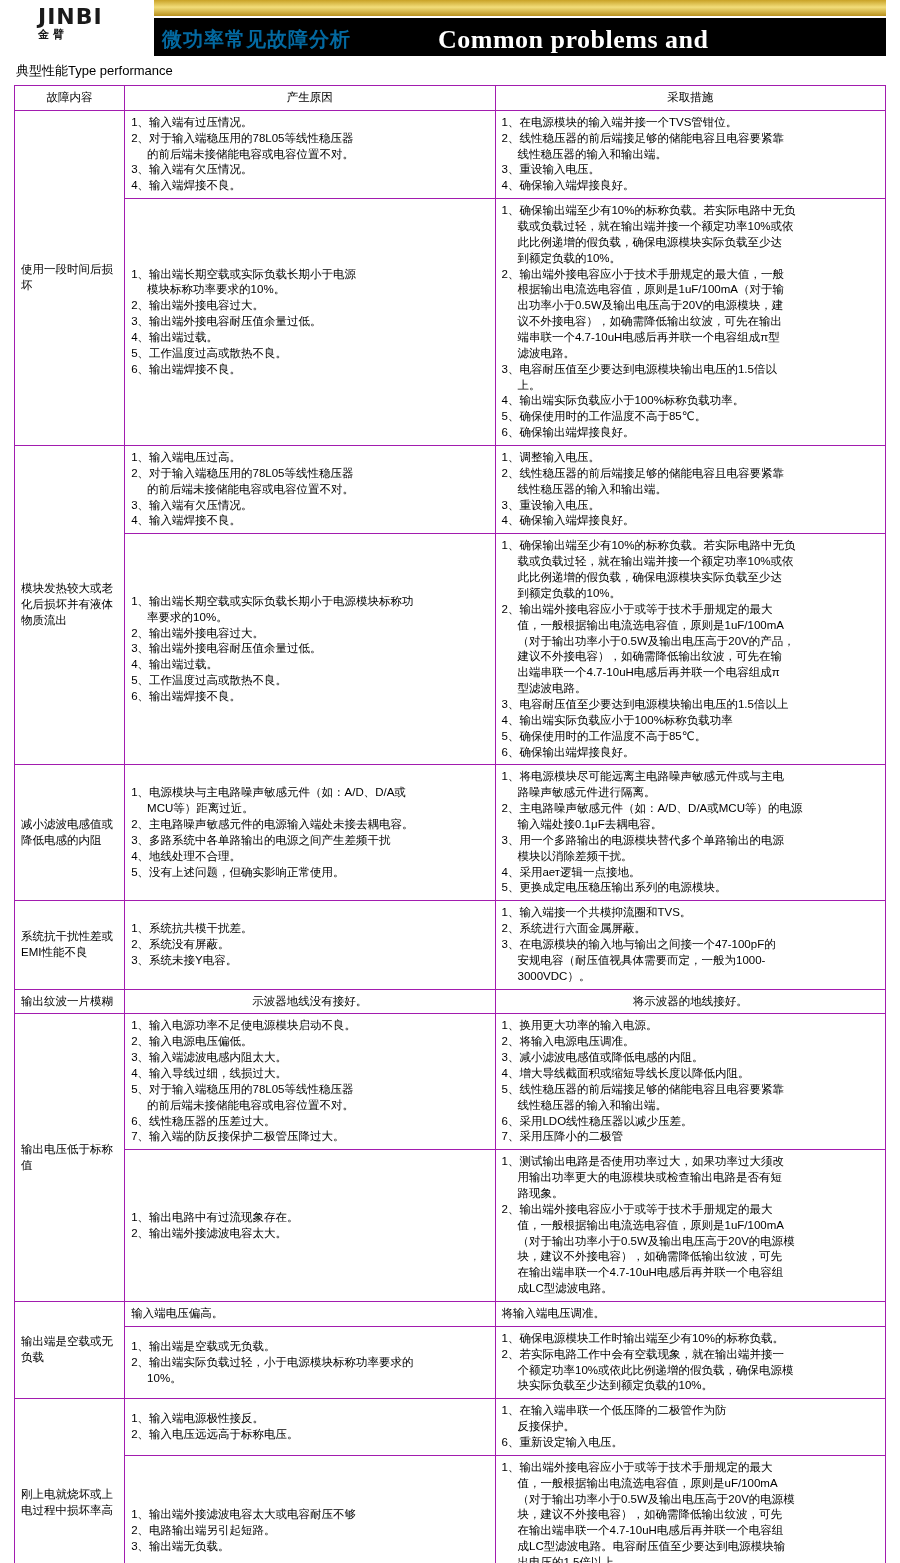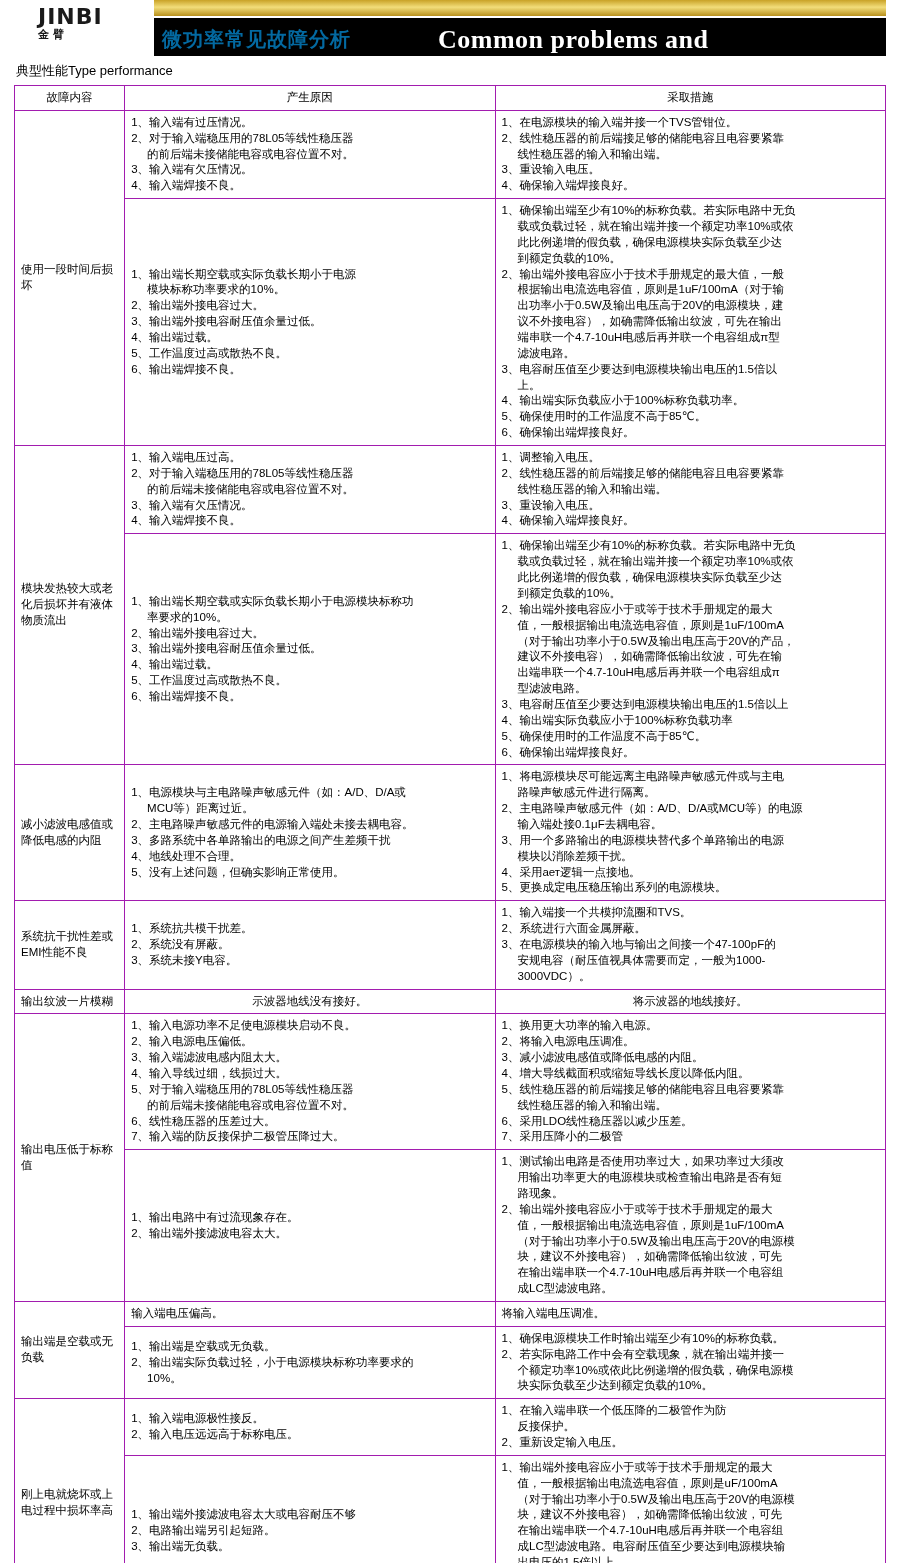--- a/index.html
+++ b/index.html
@@ -215,21 +215,21 @@
 2、若实际电路工作中会有空载现象，就在输出端并接一
      个额定功率10%或依此比例递增的假负载，确保电源模
      块实际负载至少达到额定负载的10%。</td>
         </tr>
         <tr>
           <td class="cat" rowspan="2">刚上电就烧坏或上电过程中损坏率高</td>
           <td class="body tight" style="white-space: pre-wrap;">1、输入端电源极性接反。
 2、输入电压远远高于标称电压。</td>
           <td class="body tight" style="white-space: pre-wrap;">1、在输入端串联一个低压降的二极管作为防
      反接保护。
-2、重新设定输入电压。</td>
+6、重新设定输入电压。</td>
         </tr>
         <tr>
           <td class="body tight" style="white-space: pre-wrap;">1、输出端外接滤波电容太大或电容耐压不够
 2、电路输出端另引起短路。
 3、输出端无负载。</td>
           <td class="body tight" style="white-space: pre-wrap;">1、输出端外接电容应小于或等于技术手册规定的最大
      值，一般根据输出电流选电容值，原则是uF/100mA
      （对于输出功率小于0.5W及输出电压高于20V的电源模
      块，建议不外接电容），如确需降低输出纹波，可先
      在输出端串联一个4.7-10uH电感后再并联一个电容组

